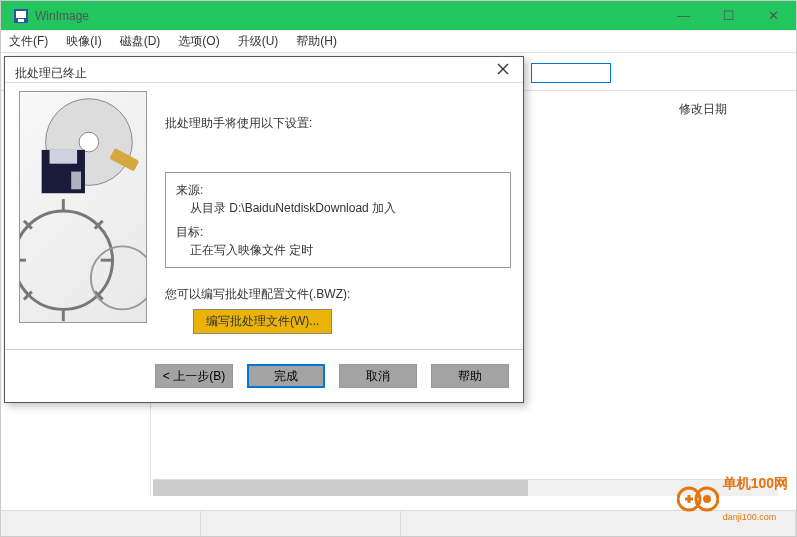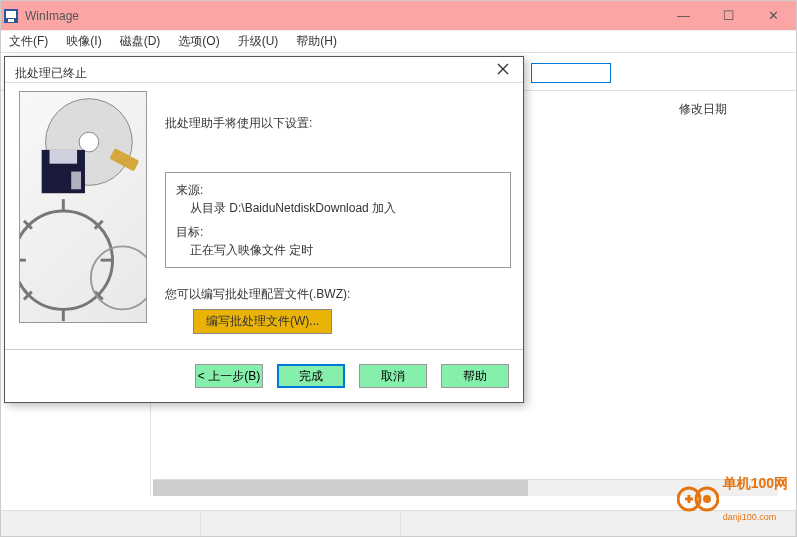--- a/index.html
+++ b/index.html
@@ -9,24 +9,24 @@
       background: #fff;
       width: 797px;
       height: 537px;
       position: relative;
       overflow: hidden;
       border: 1px solid #ccc;
     }
     
     .titlebar {
       height: 30px;
-      background: #fca5a5;
+      background: #22c55e;
       display: flex;
       align-items: center;
-      padding-left: 2px;
+      padding-left: 12px;
       border-bottom: 1px solid #eee;
       text-align: right;
     }
     .app-icon {
       width: 16px; height: 16px;
       margin-right: 6px;
       display: inline-flex;
       align-items: center; justify-content: center;
     }
     .app-title { color: #555; font-size: 12px; }
@@ -205,23 +205,23 @@
       z-index: 2;
     }
     .divider {
       position: absolute;
       left: 0; right: 0;
       bottom: 52px;
       height: 1px;
       background: #ccc;
     }
     .dlg-btn {
-      width: 68px; height: 24px;
+      width: 78px; height: 24px;
       border: 1px solid #999;
-      background: #86efac;
+      background: #a3a3a3;
       font-size: 12px;
       cursor: pointer;
       display: flex; align-items: center; justify-content: center;
     }
     .dlg-btn.primary { border: 2px solid #0078d7; }
 
     
     .watermark {
       position: absolute;
       right: 8px; bottom: 13px;

